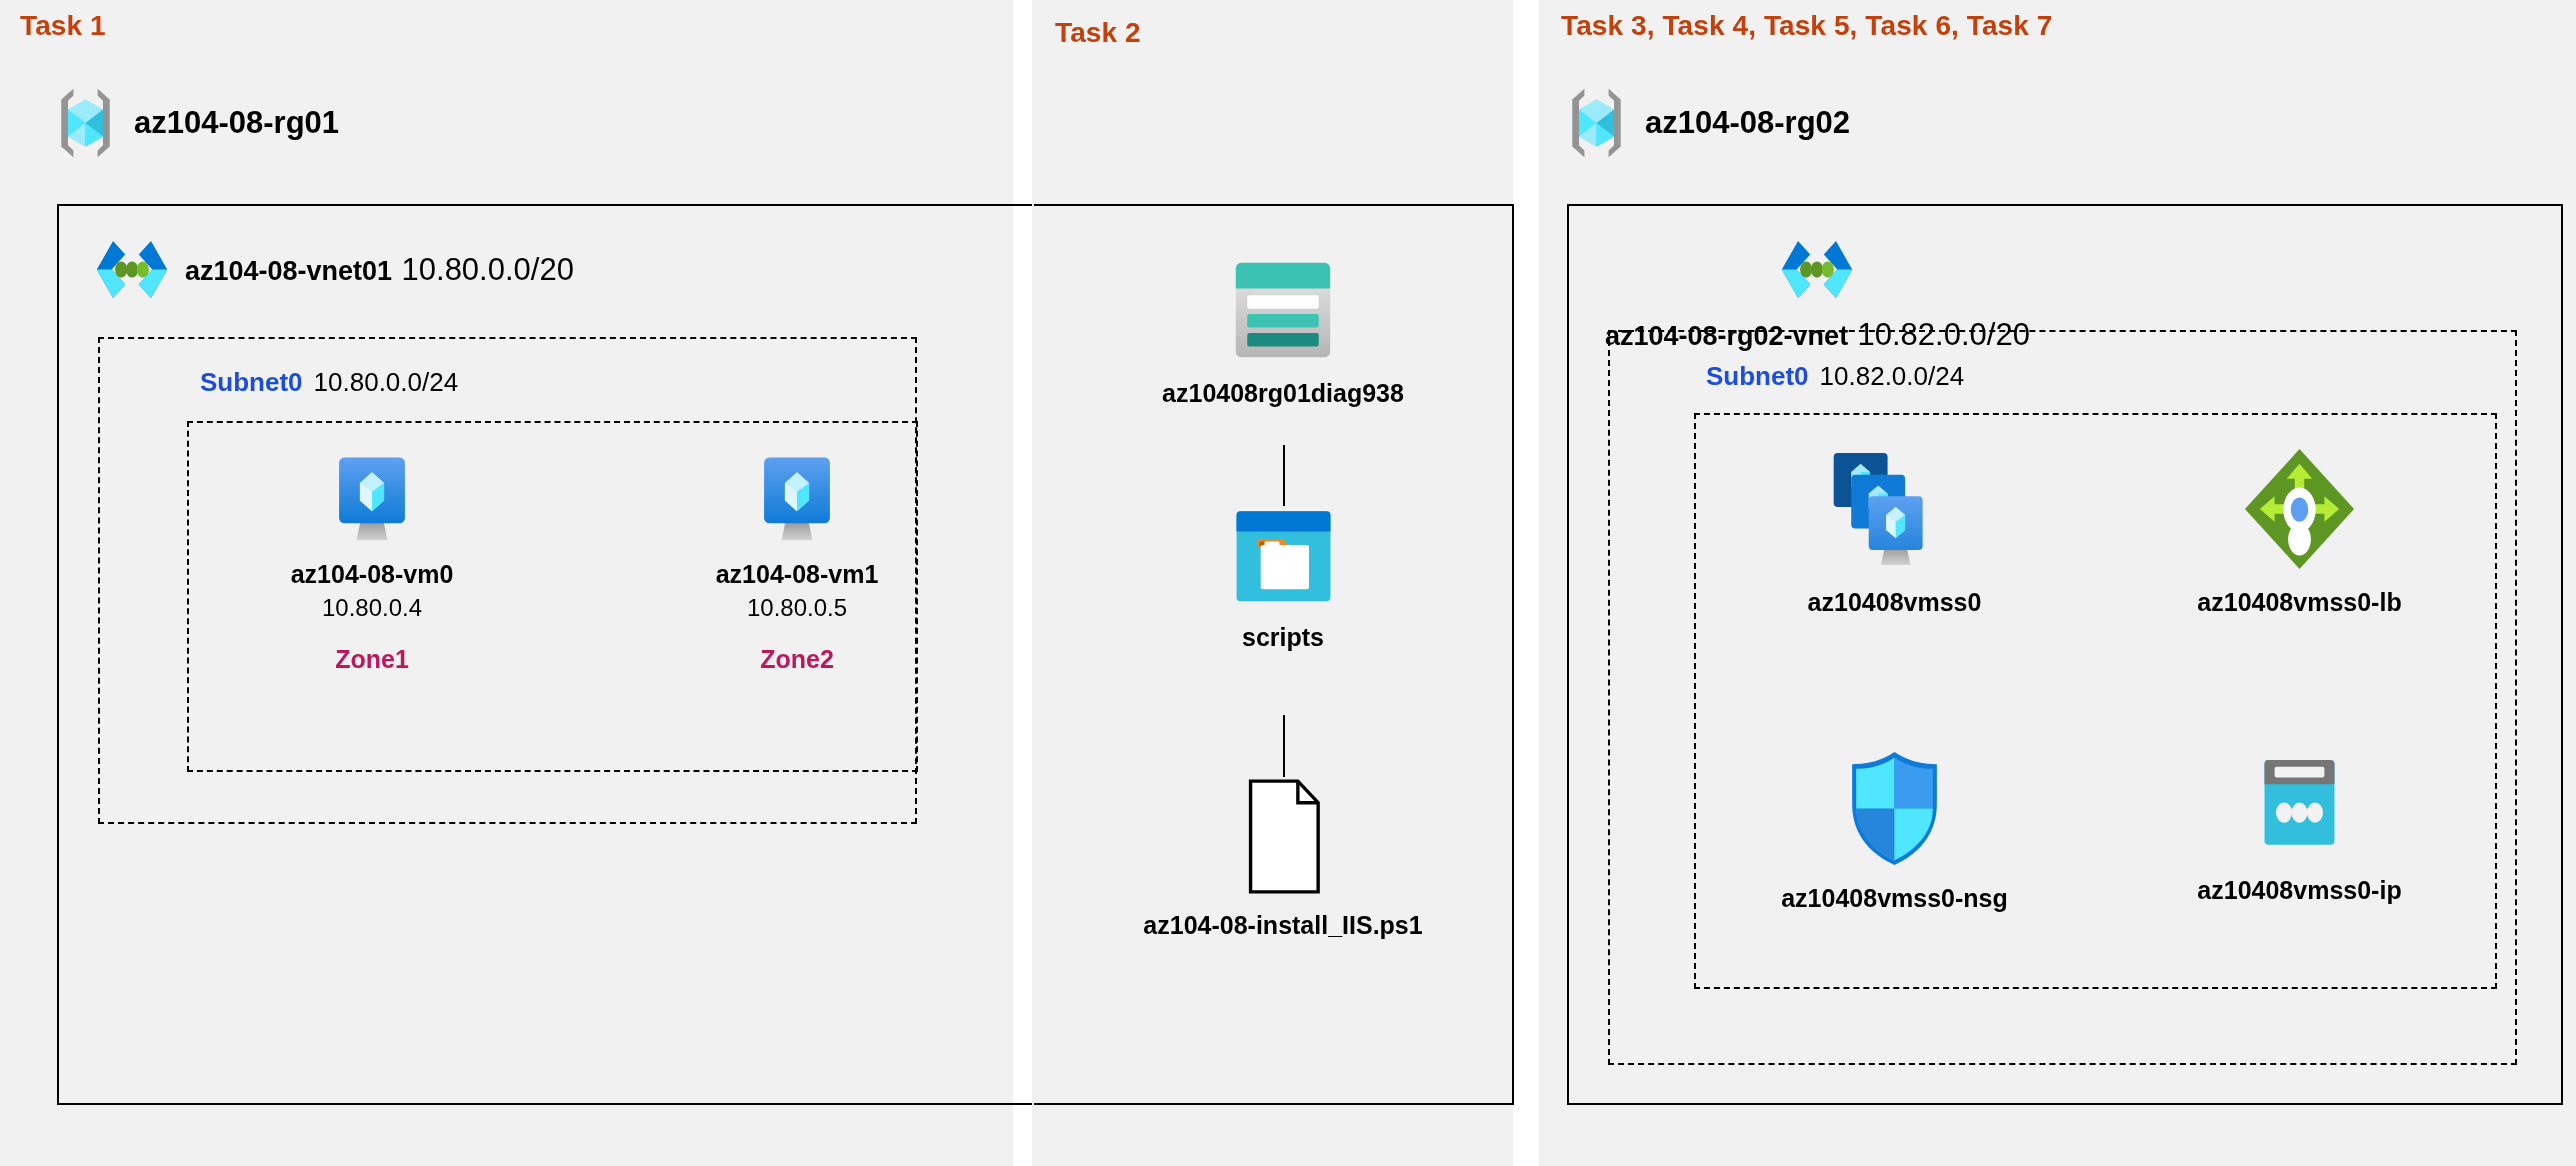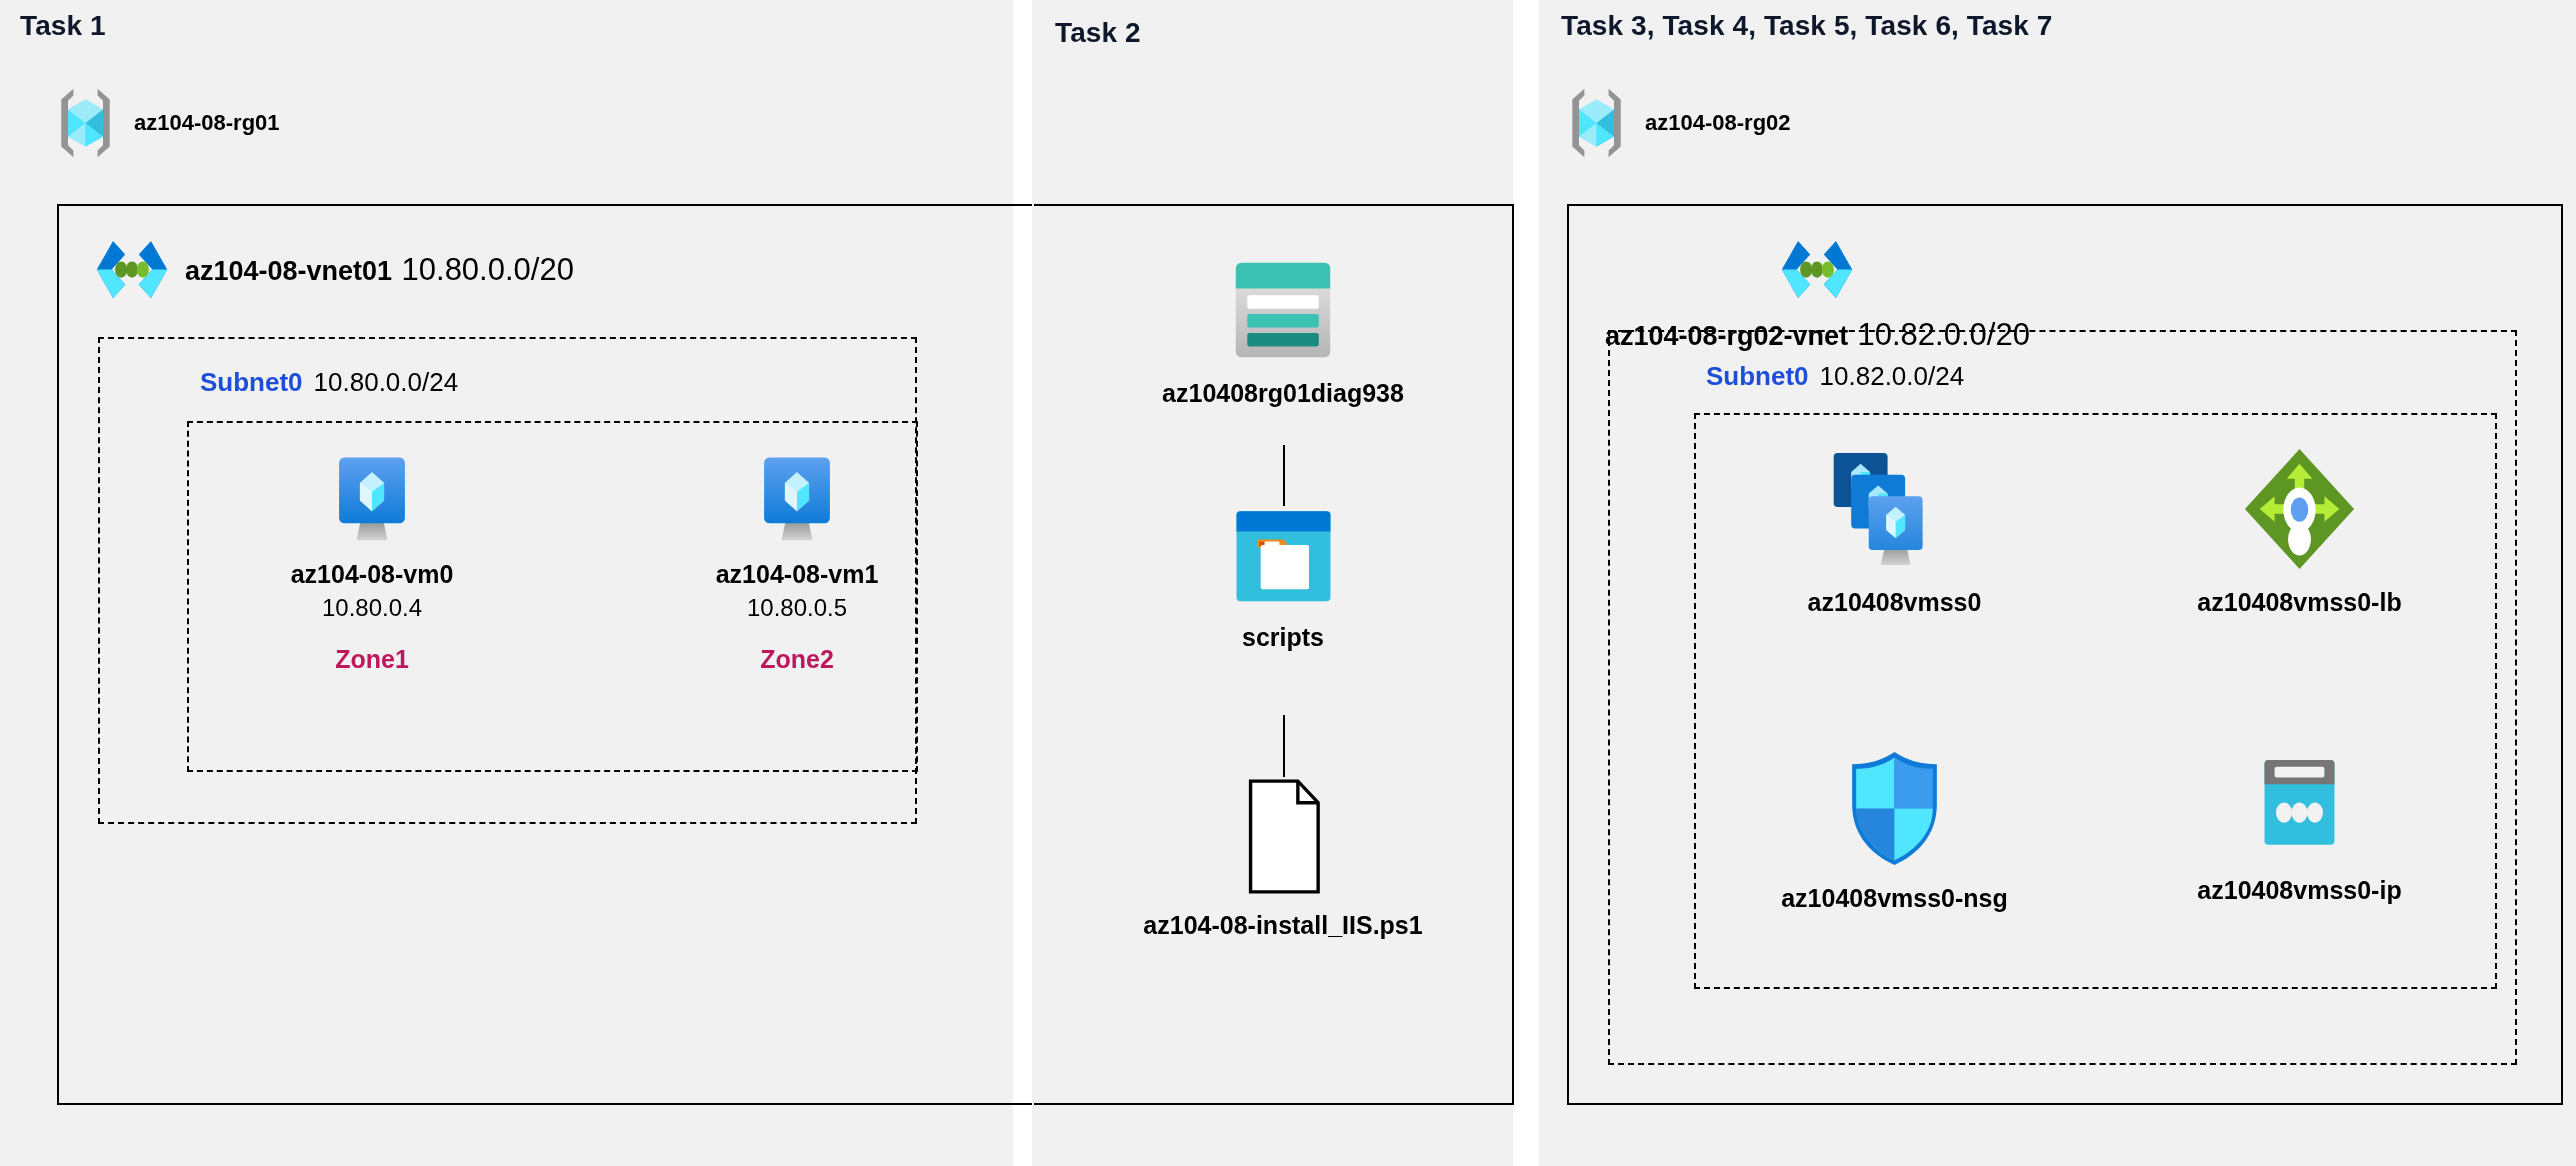--- a/index.html
+++ b/index.html
@@ -1,23 +1,23 @@
 <!DOCTYPE html>
 <html style="font-size:10.8px"><head>
 <meta charset="utf-8">
 <style>
   html,body{margin:0;padding:0;background:#ffffff;}
   body{font-family:"Liberation Sans",sans-serif;}
   #stage{position:relative;width:2576px;height:1166px;background:#ffffff;overflow:hidden;}
 
   .panel{position:absolute;background:#f1f1f1;}
-  .task-title{position:absolute;color:#0f172a;font-weight:bold;font-size:28px;letter-spacing:0.1px;white-space:nowrap;}
+  .task-title{position:absolute;color:#c2410c;font-weight:bold;font-size:28px;letter-spacing:0.1px;white-space:nowrap;}
 
   .rg-row{position:absolute;display:flex;align-items:center;gap:16px;}
-  .rg-name{font-size:22px;font-weight:bold;color:#000;white-space:nowrap;text-align:center;}
+  .rg-name{font-size:31px;font-weight:bold;color:#000;white-space:nowrap;text-align:center;}
 
   .solid-box{position:absolute;border:2.7px solid #000;background:transparent;box-sizing:border-box;}
   .dashed-box{position:absolute;border:2.7px dashed #000;background:transparent;box-sizing:border-box;}
 
   .vnet-row{position:absolute;display:flex;align-items:center;gap:15px;}
   .vnet-name{font-size:27px;font-weight:bold;color:#000;white-space:nowrap;}
   .vnet-cidr{font-size:31px;font-weight:normal;color:#000;white-space:nowrap;margin-left:9.4px;}
 
   .subnet-row{position:absolute;white-space:nowrap;}
   .subnet-name{font-size:26px;font-weight:bold;color:#1d4ed8;}

